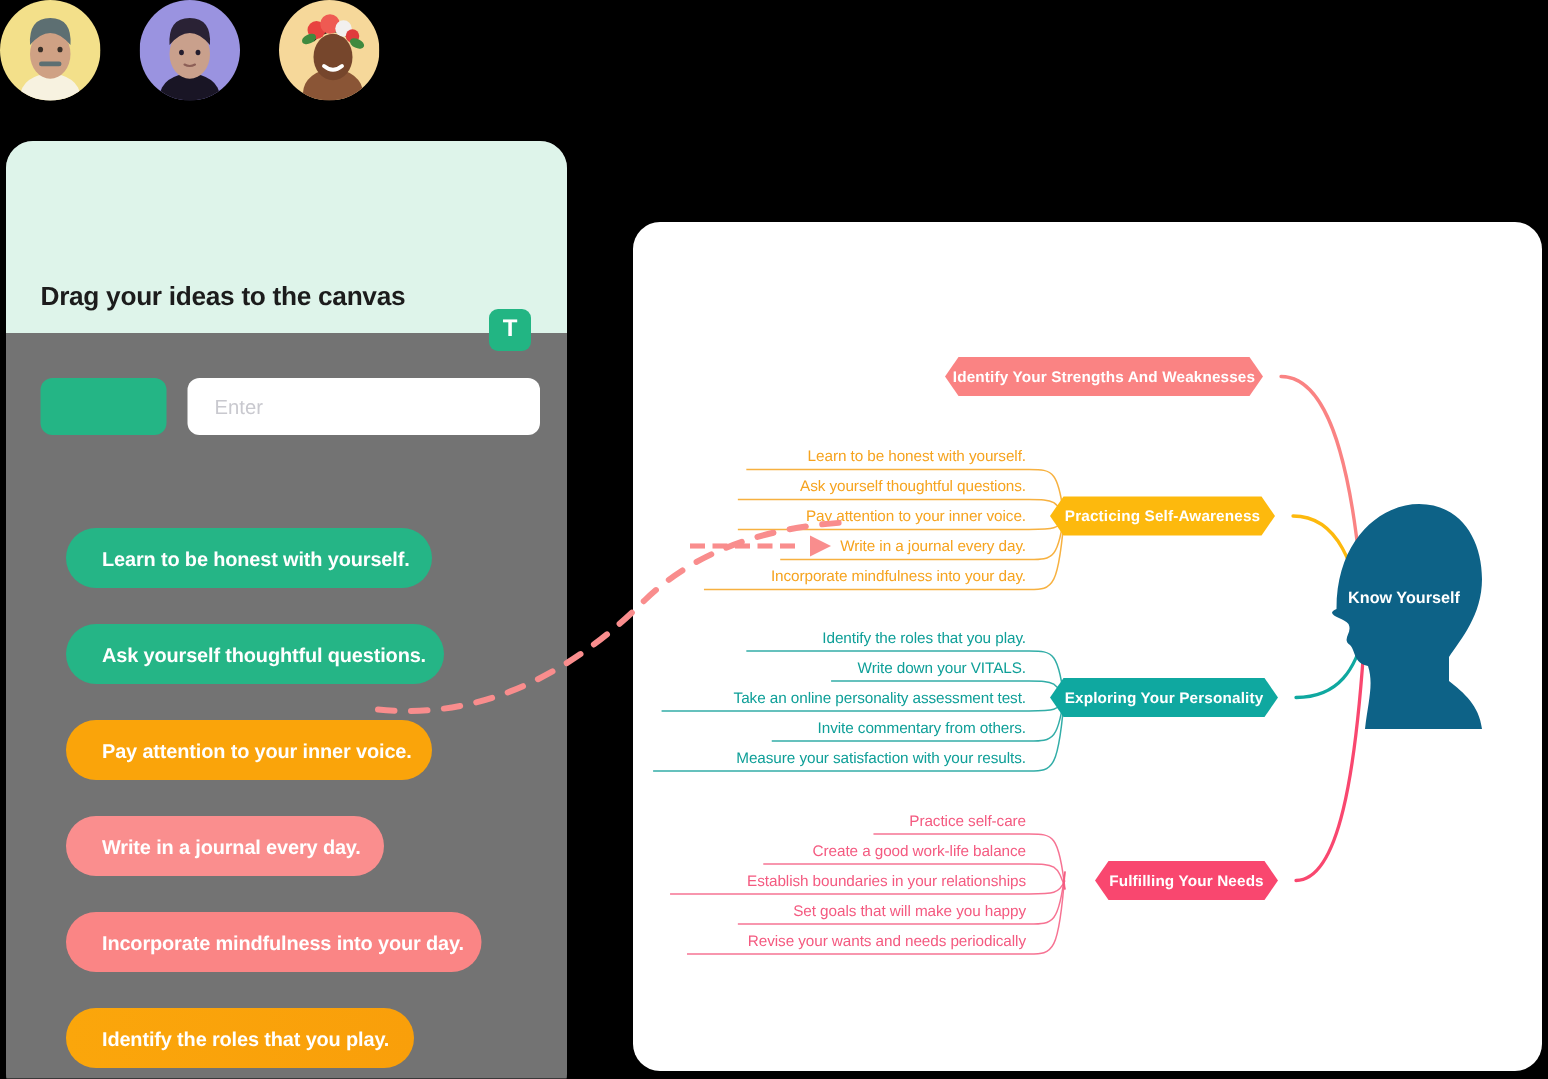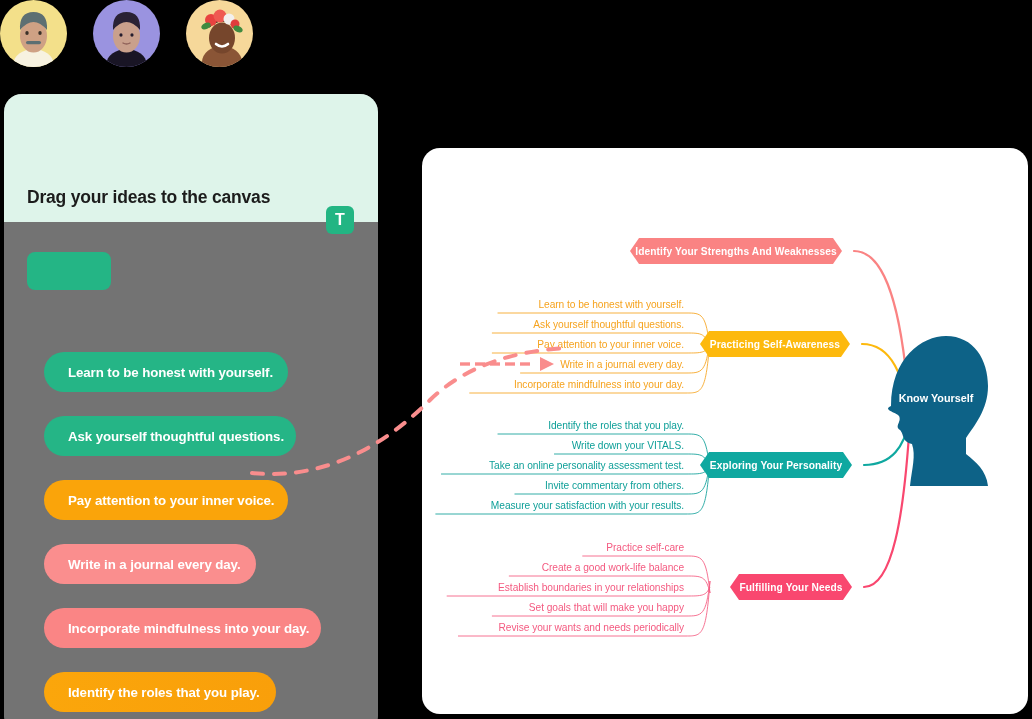--- a/index.html
+++ b/index.html
@@ -203,20 +203,21 @@
         <path d="M30 44 q6 5 12 0" stroke="#fff" stroke-width="2.6" fill="none" stroke-linecap="round"></path>
       </svg>
     </div>
   </div>
 
 <div id="ideas-panel">
   <div id="ideas-header"></div>
   <div id="ideas-title">Drag your ideas to the canvas</div>
   <button id="text-tool-button">T</button>
   <button id="color-swatch-button"></button>
+  <input id="idea-input" placeholder="Enter" style="">
   <div id="idea-cards">
       <div class="idea-card" style="top: 36px; width: 244px; background: rgb(37, 181, 134);">
         <span>Learn to be honest with yourself.</span>
       </div>
       <div class="idea-card" style="top: 100px; width: 252px; background: rgb(37, 181, 134);">
         <span>Ask yourself thoughtful questions.</span>
       </div>
       <div class="idea-card" style="top: 164px; width: 244px; background: rgb(250, 164, 10);">
         <span>Pay attention to your inner voice.</span>
       </div>

